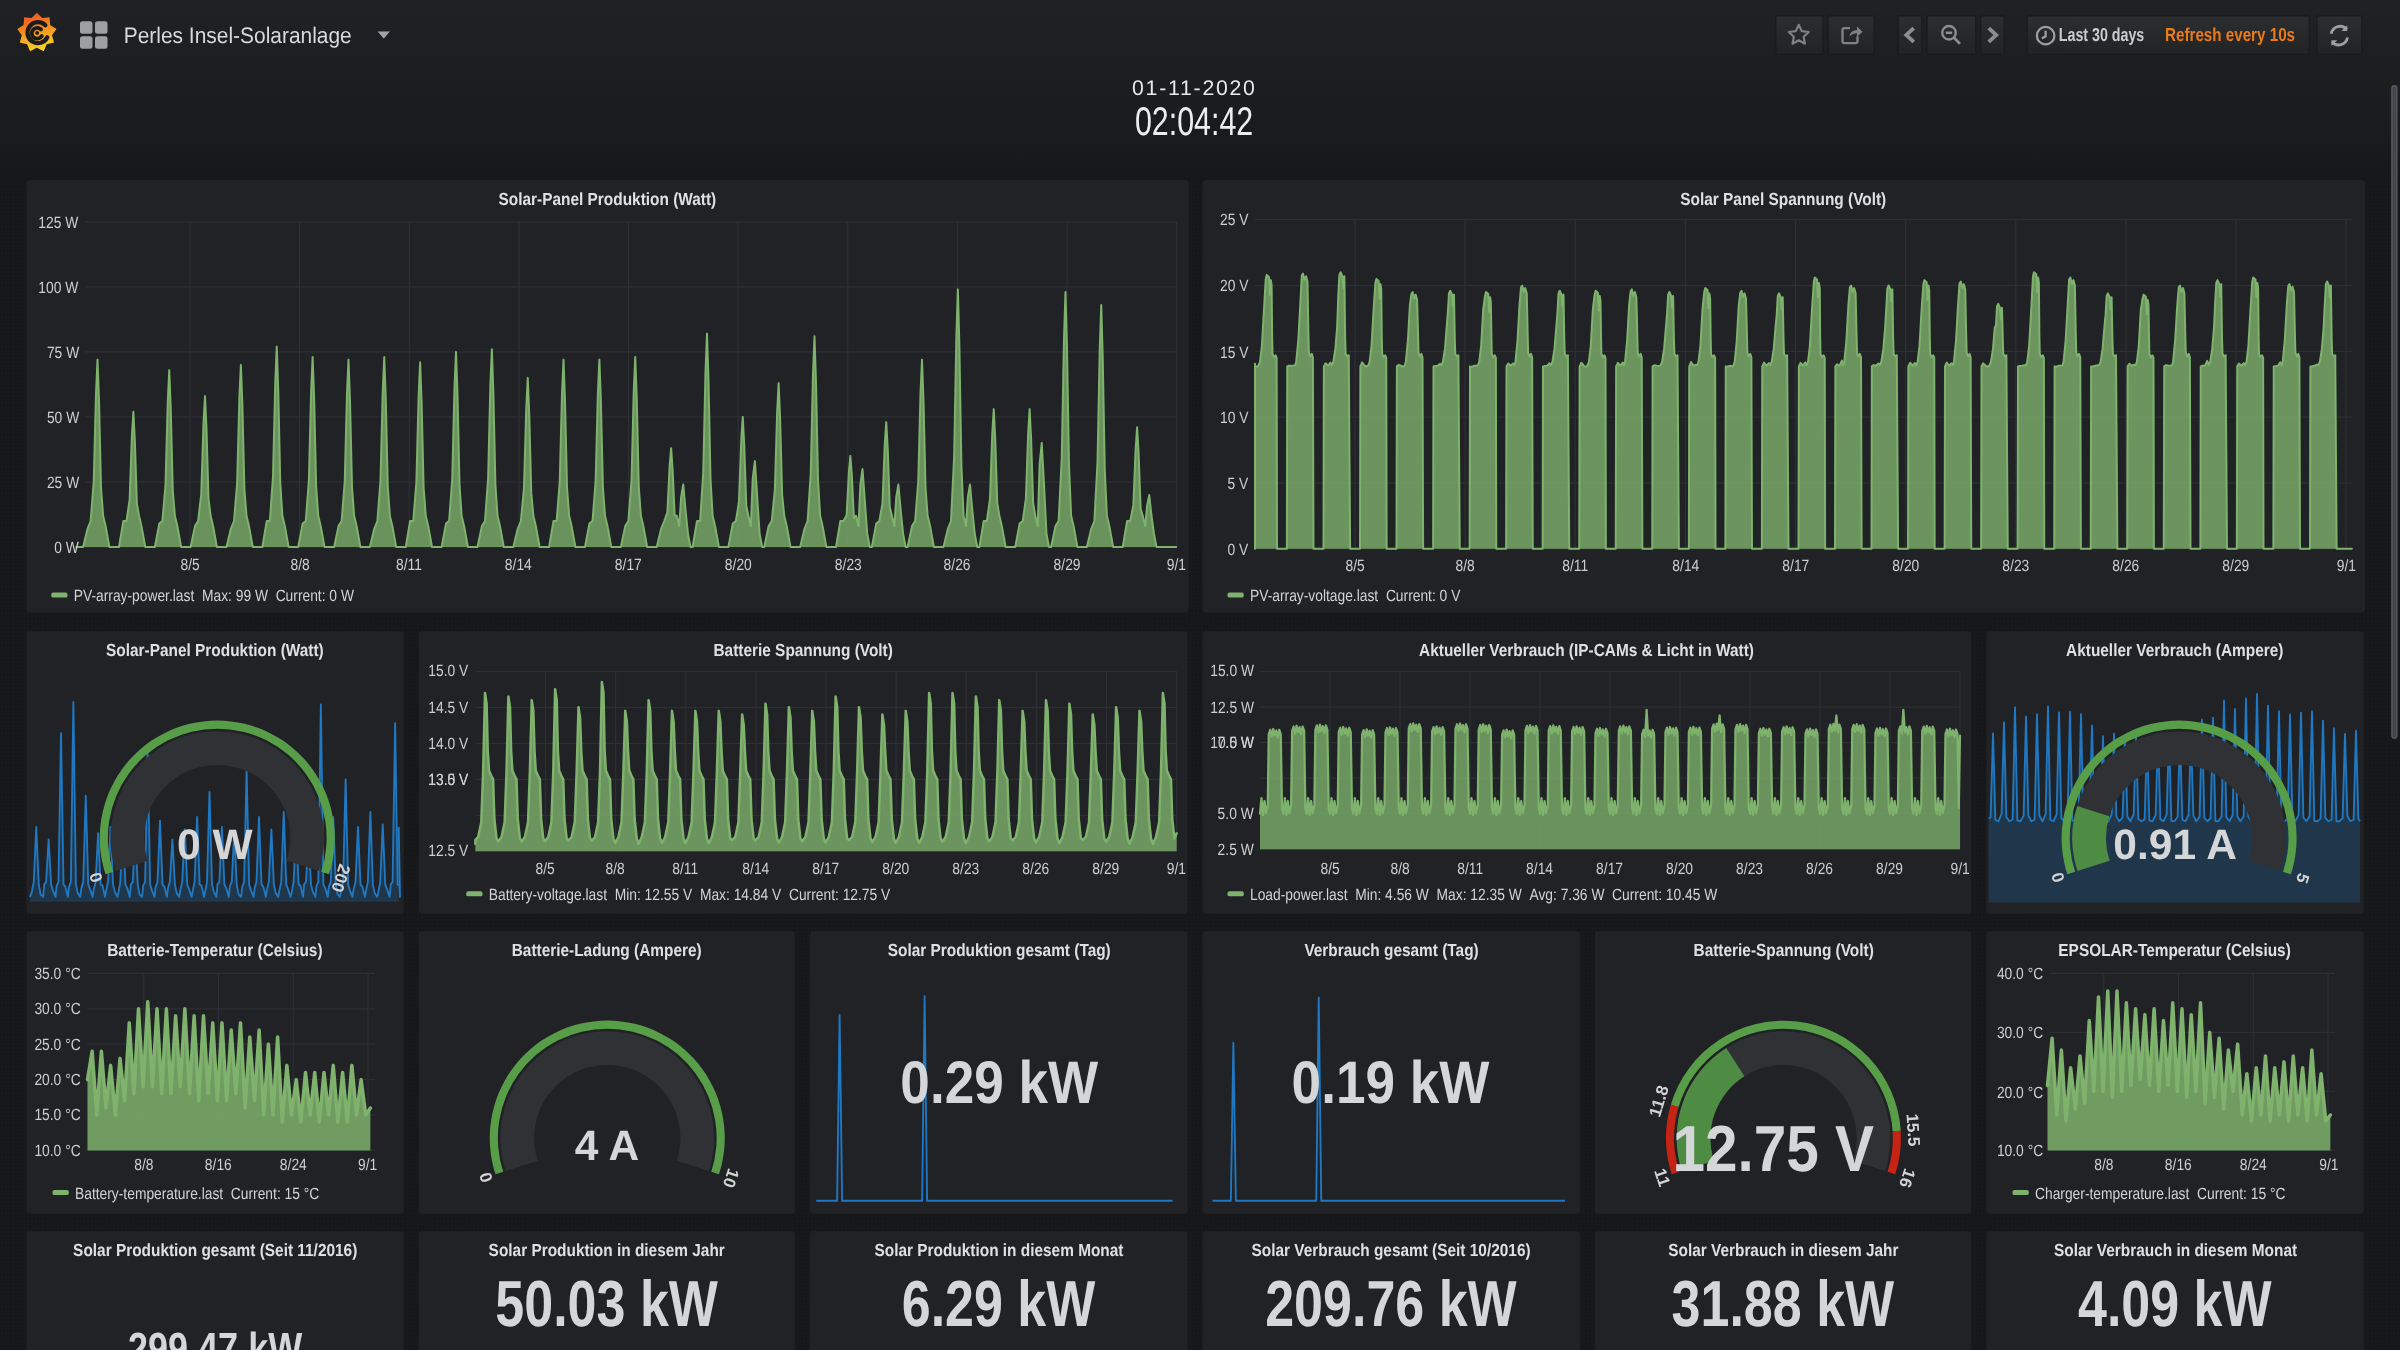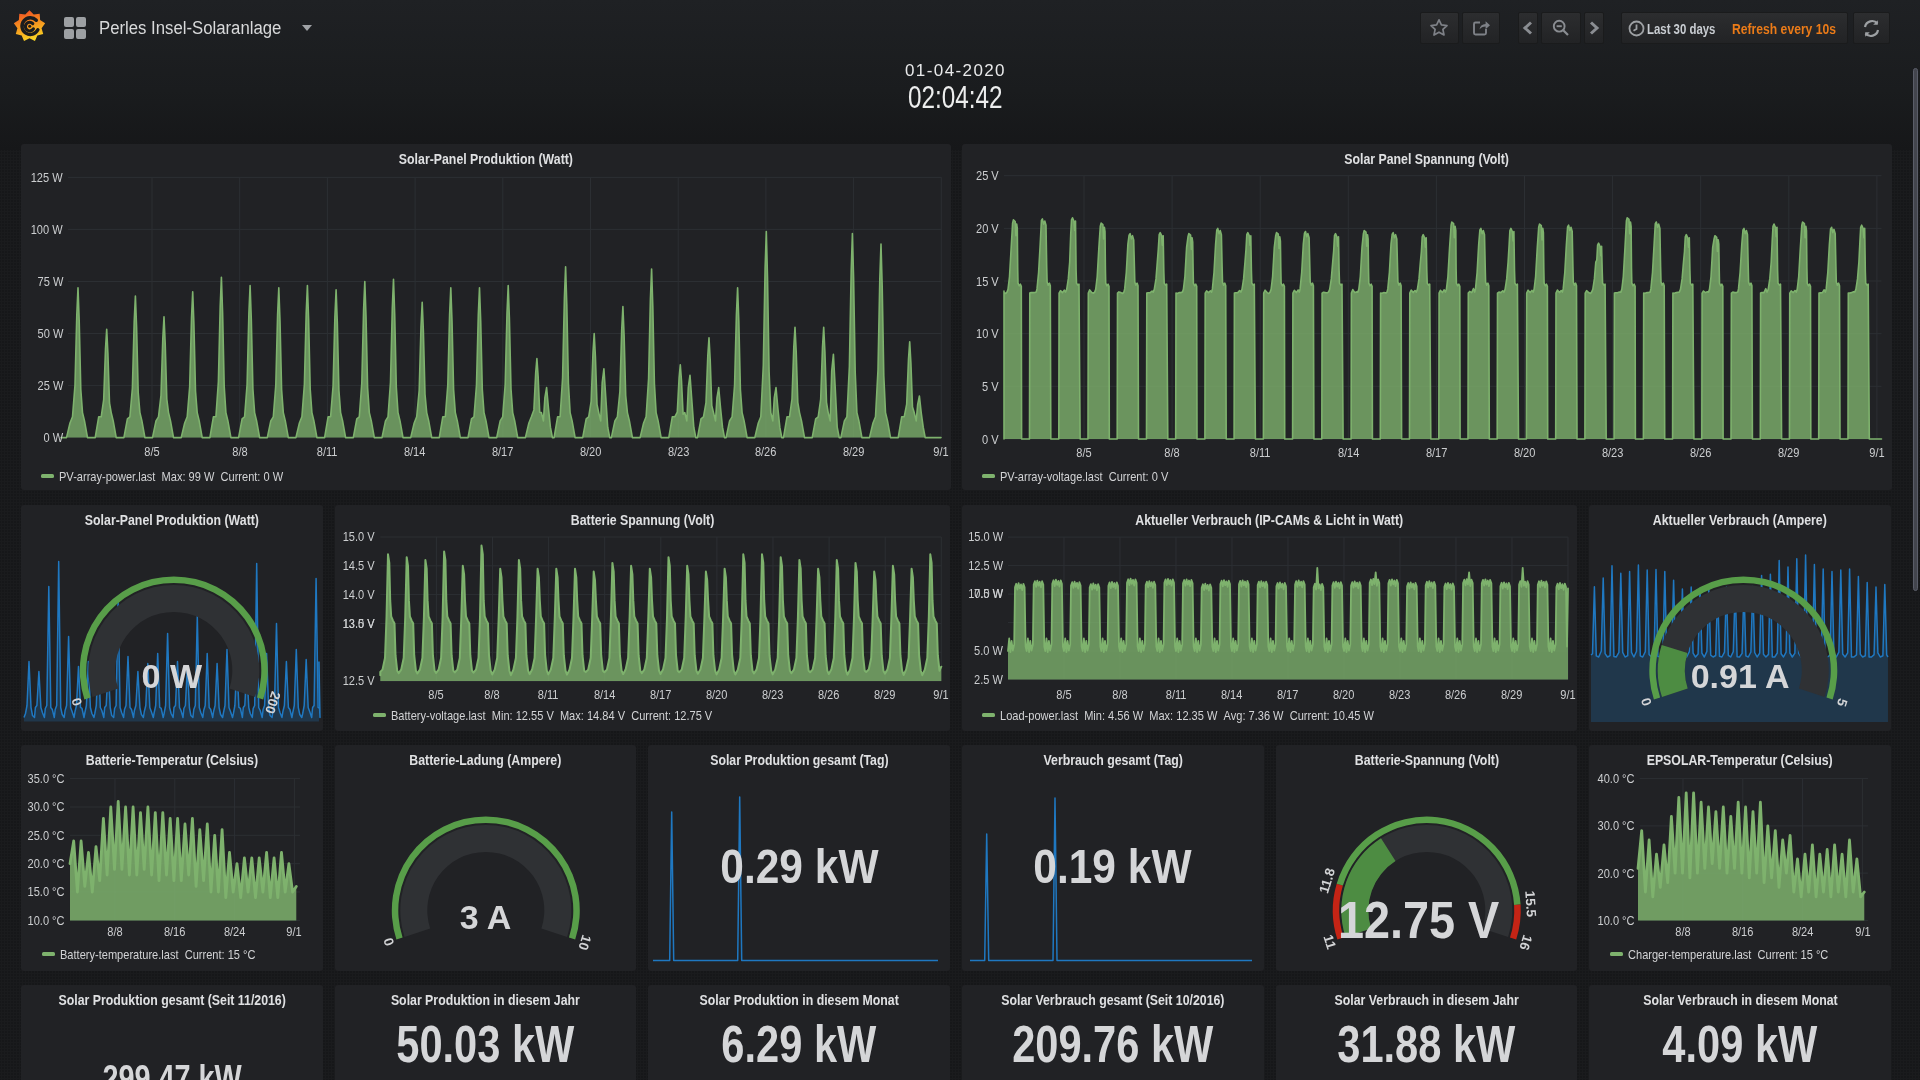--- a/index.html
+++ b/index.html
@@ -68,21 +68,21 @@
 <div style="position:absolute;left:1647px;top:20px;font-size:15px;font-weight:bold;color:#c8ccd1;white-space:nowrap"><span style="display:inline-block;transform:scaleX(0.76);transform-origin:left center">Last 30 days</span></div>
 <div style="position:absolute;left:1732px;top:20px;font-size:15px;font-weight:bold;color:#eb7b18;white-space:nowrap"><span style="display:inline-block;transform:scaleX(0.81);transform-origin:left center">Refresh every 10s</span></div>
 <div class="nbtn" style="left:1852.5px;width:37.8px"></div>
 <svg width="19" height="19" style="left:1862px;top:18.5px" viewBox="0 0 19 19">
 <path d="M15.5 4.5 A7.2 7.2 0 0 0 3 8" fill="none" stroke="#9da0a3" stroke-width="2.2"></path>
 <path d="M15.8 1.2 L15.8 5.8 L11.2 5.8 Z" fill="#9da0a3"></path>
 <path d="M3.5 14.5 A7.2 7.2 0 0 0 16 11" fill="none" stroke="#9da0a3" stroke-width="2.2"></path>
 <path d="M3.2 17.8 L3.2 13.2 L7.8 13.2 Z" fill="#9da0a3"></path>
   </svg>
 <div style="position:absolute;left:1912.5px;top:68px;width:5px;height:523px;background:#43454d;border:1px solid #5a5d68;border-radius:3px"></div>
-<div style="position:absolute;left:755.5px;top:61px;width:400px;text-align:center;font-size:17px;font-weight:500;letter-spacing:1.4px;color:#e8e9ea">01-04-2020</div>
+<div style="position:absolute;left:755.5px;top:61px;width:400px;text-align:center;font-size:17px;font-weight:500;letter-spacing:1.4px;color:#e8e9ea">01-11-2020</div>
 <div style="position:absolute;left:755.5px;top:78.5px;width:400px;text-align:center;font-size:32px;font-weight:500;color:#eceded"><span style="display:inline-block;transform:scaleX(0.76);transform-origin:center center;white-space:nowrap">02:04:42</span></div>
 <div class="panel" style="left:21px;top:144px;width:929.5px;height:346px"></div>
 <div class="ptitle" style="left:21px;width:929.5px;top:151px"><span style="display:inline-block;transform:scaleX(0.88);transform-origin:center center;white-space:nowrap">Solar-Panel Produktion (Watt)</span></div>
 <div class="panel" style="left:962px;top:144px;width:929.5px;height:346px"></div>
 <div class="ptitle" style="left:962px;width:929.5px;top:151px"><span style="display:inline-block;transform:scaleX(0.88);transform-origin:center center;white-space:nowrap">Solar Panel Spannung (Volt)</span></div>
 <div class="panel" style="left:21px;top:504.5px;width:301.7px;height:226px"></div>
 <div class="ptitle" style="left:21px;width:301.7px;top:511.5px"><span style="display:inline-block;transform:scaleX(0.88);transform-origin:center center;white-space:nowrap">Solar-Panel Produktion (Watt)</span></div>
 <div class="panel" style="left:334.7px;top:504.5px;width:615.3px;height:226px"></div>
 <div class="ptitle" style="left:334.7px;width:615.3px;top:511.5px"><span style="display:inline-block;transform:scaleX(0.88);transform-origin:center center;white-space:nowrap">Batterie Spannung (Volt)</span></div>
 <div class="panel" style="left:962px;top:504.5px;width:615.3px;height:226px"></div>
@@ -325,21 +325,21 @@
     <text x="56.3" y="197.3" fill="#d2d3d5" font-size="13.5" font-weight="bold" text-anchor="middle" dominant-baseline="middle" transform="rotate(72 56.3 197.3)">0</text>
     <text x="252.3" y="197.3" fill="#d2d3d5" font-size="13.5" font-weight="bold" text-anchor="middle" dominant-baseline="middle" transform="rotate(108 252.3 197.3)">5</text>
 </svg>
 <div class="bigval" style="left:1589.3px;width:301.7px;top:657px;font-size:34px;line-height:39px">0.91 A</div>
 <svg width="301.7" height="226" style="left:334.7px;top:744.9px" viewBox="0 0 301.7 226">
 <path d="M61.4,194.5 A94,94 0 1 1 240.2,194.5 L234,192.5 A87.5,87.5 0 1 0 67.6,192.5 Z" fill="#589e49"></path>
     <path d="M69.5,191.9 A85.5,85.5 0 1 1 232.1,191.9 L206.4,183.6 A58.5,58.5 0 1 0 95.2,183.6 Z" fill="#2f3134"></path>
     <text x="52.8" y="197.3" fill="#d2d3d5" font-size="13.5" font-weight="bold" text-anchor="middle" dominant-baseline="middle" transform="rotate(72 52.8 197.3)">0</text>
     <text x="248.8" y="197.3" fill="#d2d3d5" font-size="13.5" font-weight="bold" text-anchor="middle" dominant-baseline="middle" transform="rotate(108 248.8 197.3)">10</text>
 </svg>
-<div class="bigval" style="left:334.7px;width:301.7px;top:898px;font-size:34px;line-height:39px">3 A</div>
+<div class="bigval" style="left:334.7px;width:301.7px;top:898px;font-size:34px;line-height:39px">4 A</div>
 <svg width="301.7" height="226" style="left:1275.7px;top:744.9px" viewBox="0 0 301.7 226">
 <path d="M61.4,194.5 A94,94 0 0 1 60.7,138.7 L66.9,140.6 A87.5,87.5 0 0 0 67.6,192.5 Z" fill="#c52415"></path>
     <path d="M60.7,138.7 A94,94 0 0 1 244.6,159.6 L238.1,160 A87.5,87.5 0 0 0 66.9,140.6 Z" fill="#589e49"></path>
     <path d="M244.6,159.6 A94,94 0 0 1 240.2,194.5 L234,192.5 A87.5,87.5 0 0 0 238.1,160 Z" fill="#c52415"></path>
     <path d="M69.5,191.9 A85.5,85.5 0 1 1 232.1,191.9 L206.4,183.6 A58.5,58.5 0 1 0 95.2,183.6 Z" fill="#2f3134"></path>
     <path d="M69.5,191.9 A85.5,85.5 0 0 1 105,93.3 L119.5,116.1 A58.5,58.5 0 0 0 95.2,183.6 Z" fill="#4d8c42"></path>
     <text x="52.8" y="197.3" fill="#d2d3d5" font-size="13.5" font-weight="bold" text-anchor="middle" dominant-baseline="middle" transform="rotate(72 52.8 197.3)">11</text>
     <text x="52.1" y="136.1" fill="#d2d3d5" font-size="13.5" font-weight="bold" text-anchor="middle" dominant-baseline="middle" transform="rotate(-73.4 52.1 136.1)">11.8</text>
     <text x="253.6" y="159" fill="#d2d3d5" font-size="13.5" font-weight="bold" text-anchor="middle" dominant-baseline="middle" transform="rotate(86.4 253.6 159)">15.5</text>
     <text x="248.8" y="197.3" fill="#d2d3d5" font-size="13.5" font-weight="bold" text-anchor="middle" dominant-baseline="middle" transform="rotate(108 248.8 197.3)">16</text>

